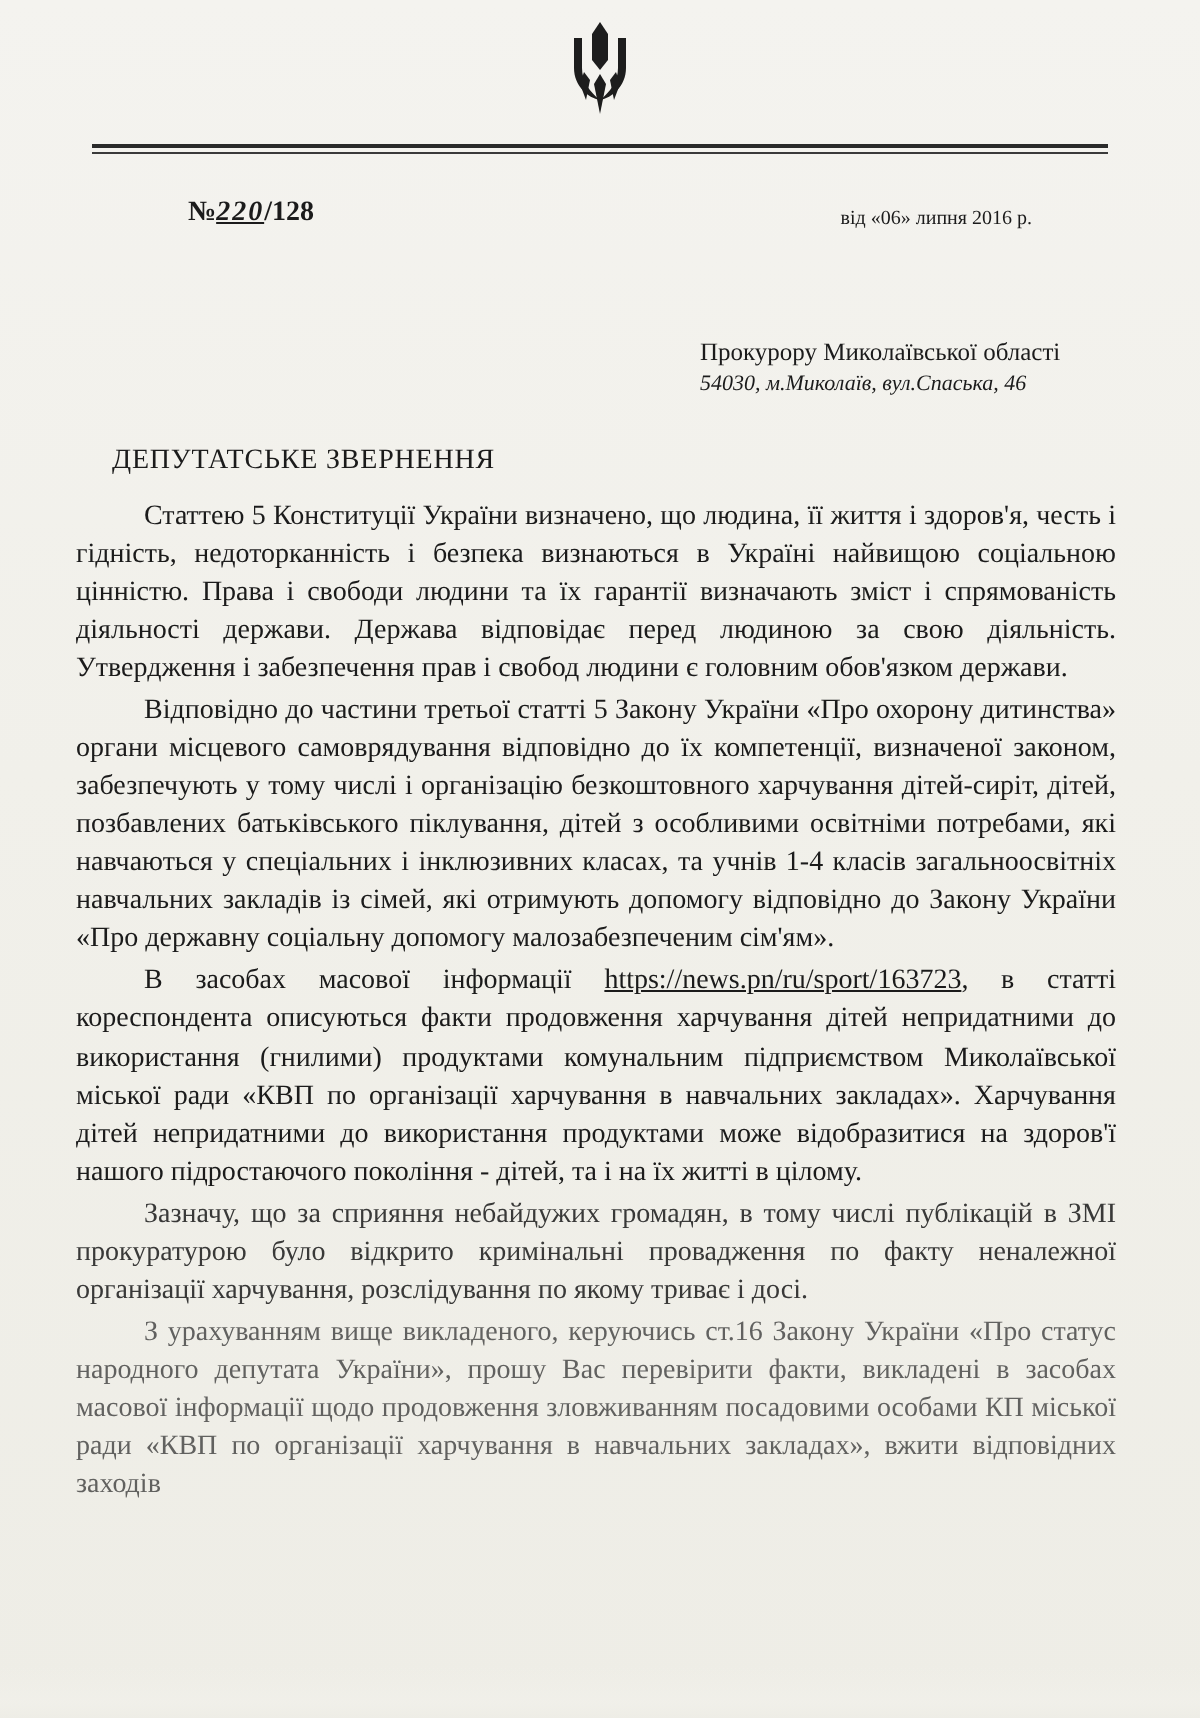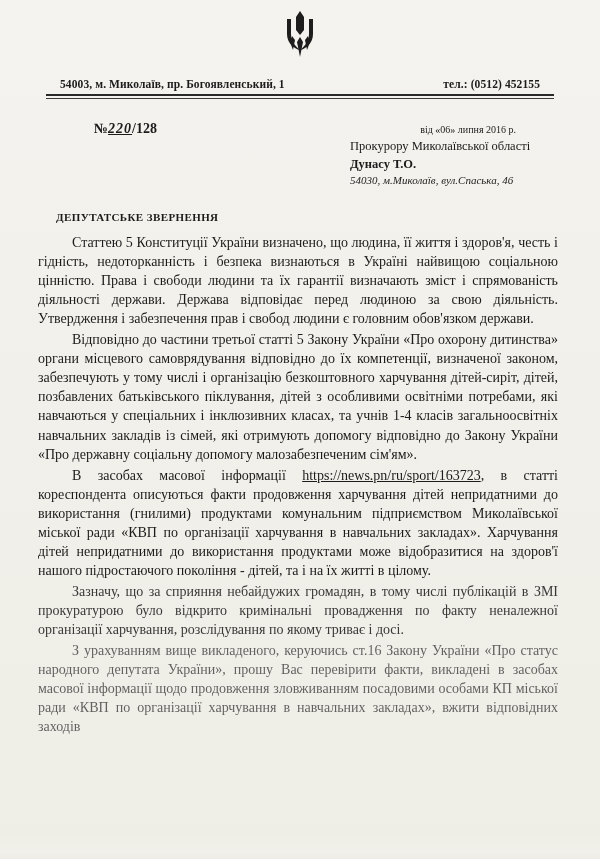--- a/index.html
+++ b/index.html
@@ -59,57 +59,58 @@
     margin: 4px 8px 0 8px;
   }
   .rule.thin {
     border-top: 1px solid #3a3a3a;
     margin-top: 2px;
   }
   
   .numdate {
     display: flex;
     justify-content: space-between;
-    align-items: center;
+    align-items: flex-end;
     margin-top: 22px;
     padding: 0 46px 0 56px;
     font-size: 13px;
   }
   .numdate .num {
     font-weight: bold;
     font-size: 14px;
   }
   .numdate .num .hand {
     font-family: "Liberation Serif", serif;
     font-style: italic;
     font-weight: bold;
     text-decoration: underline;
     letter-spacing: 1px;
   }
   .numdate .date {
     font-size: 10px;
   }
   
   .addressee {
+    margin-top: 52px;
     margin-left: 312px;
     font-size: 12.5px;
     line-height: 1.45;
   }
   .addressee .line1 { }
   .addressee .line2 { font-weight: bold; }
   .addressee .line3 { font-style: italic; font-size: 11px; }
   
   .title-block {
     margin-top: 22px;
     margin-left: 18px;
     width: 330px;
   }
   .title-main {
-    font-weight: bold;
-    font-size: 11px;
+    font-weight: normal;
+    font-size: 14px;
     letter-spacing: 0.4px;
   }
   .title-sub {
     font-style: italic;
     font-size: 12.5px;
     line-height: 1.35;
     margin-top: 1px;
   }
   
   .salutation {
@@ -160,38 +161,33 @@
           <path d="M30 9 L26 9 L26 24 C26 31 22 36 17 40 C23 39 30 33 30 24 Z"></path>
           <path d="M17 27 L20 32 L17 47 L14 32 Z"></path>
           <path d="M9 26 L12 30 L10 40 L7 32 Z"></path>
           <path d="M25 26 L22 30 L24 40 L27 32 Z"></path>
         </g>
       </svg>
     </span>
   </div>
 
 
-  <div class="contact-row">
-    <div class="contact-left">54003, м. Миколаїв, пр. Богоявленський, 1</div>
-    <div class="contact-right">тел.: (0512) 452155</div>
-  </div>
 
   <hr class="rule">
   <hr class="rule thin">
 
   <div class="numdate">
     <div class="num">
       <span>№</span><span class="hand">220</span><span>/128</span>
     </div>
     <div class="date">від «06» липня 2016 р.</div>
   </div>
 
   <div class="addressee">
     <div class="line1">Прокурору Миколаївської області</div>
-    <div class="line2">Дунасу Т.О.</div>
     <div class="line3">54030, м.Миколаїв, вул.Спаська, 46</div>
   </div>
 
   <div class="title-block">
     <div class="title-main">ДЕПУТАТСЬКЕ ЗВЕРНЕННЯ</div>
   </div>
 
 
   <div class="body">
     <p>Статтею 5 Конституції України визначено, що людина, її життя і здоров'я, честь і гідність, недоторканність і безпека визнаються в Україні найвищою соціальною цінністю. Права і свободи людини та їх гарантії визначають зміст і спрямованість діяльності держави. Держава відповідає перед людиною за свою діяльність. Утвердження і забезпечення прав і свобод людини є головним обов'язком держави.</p>

